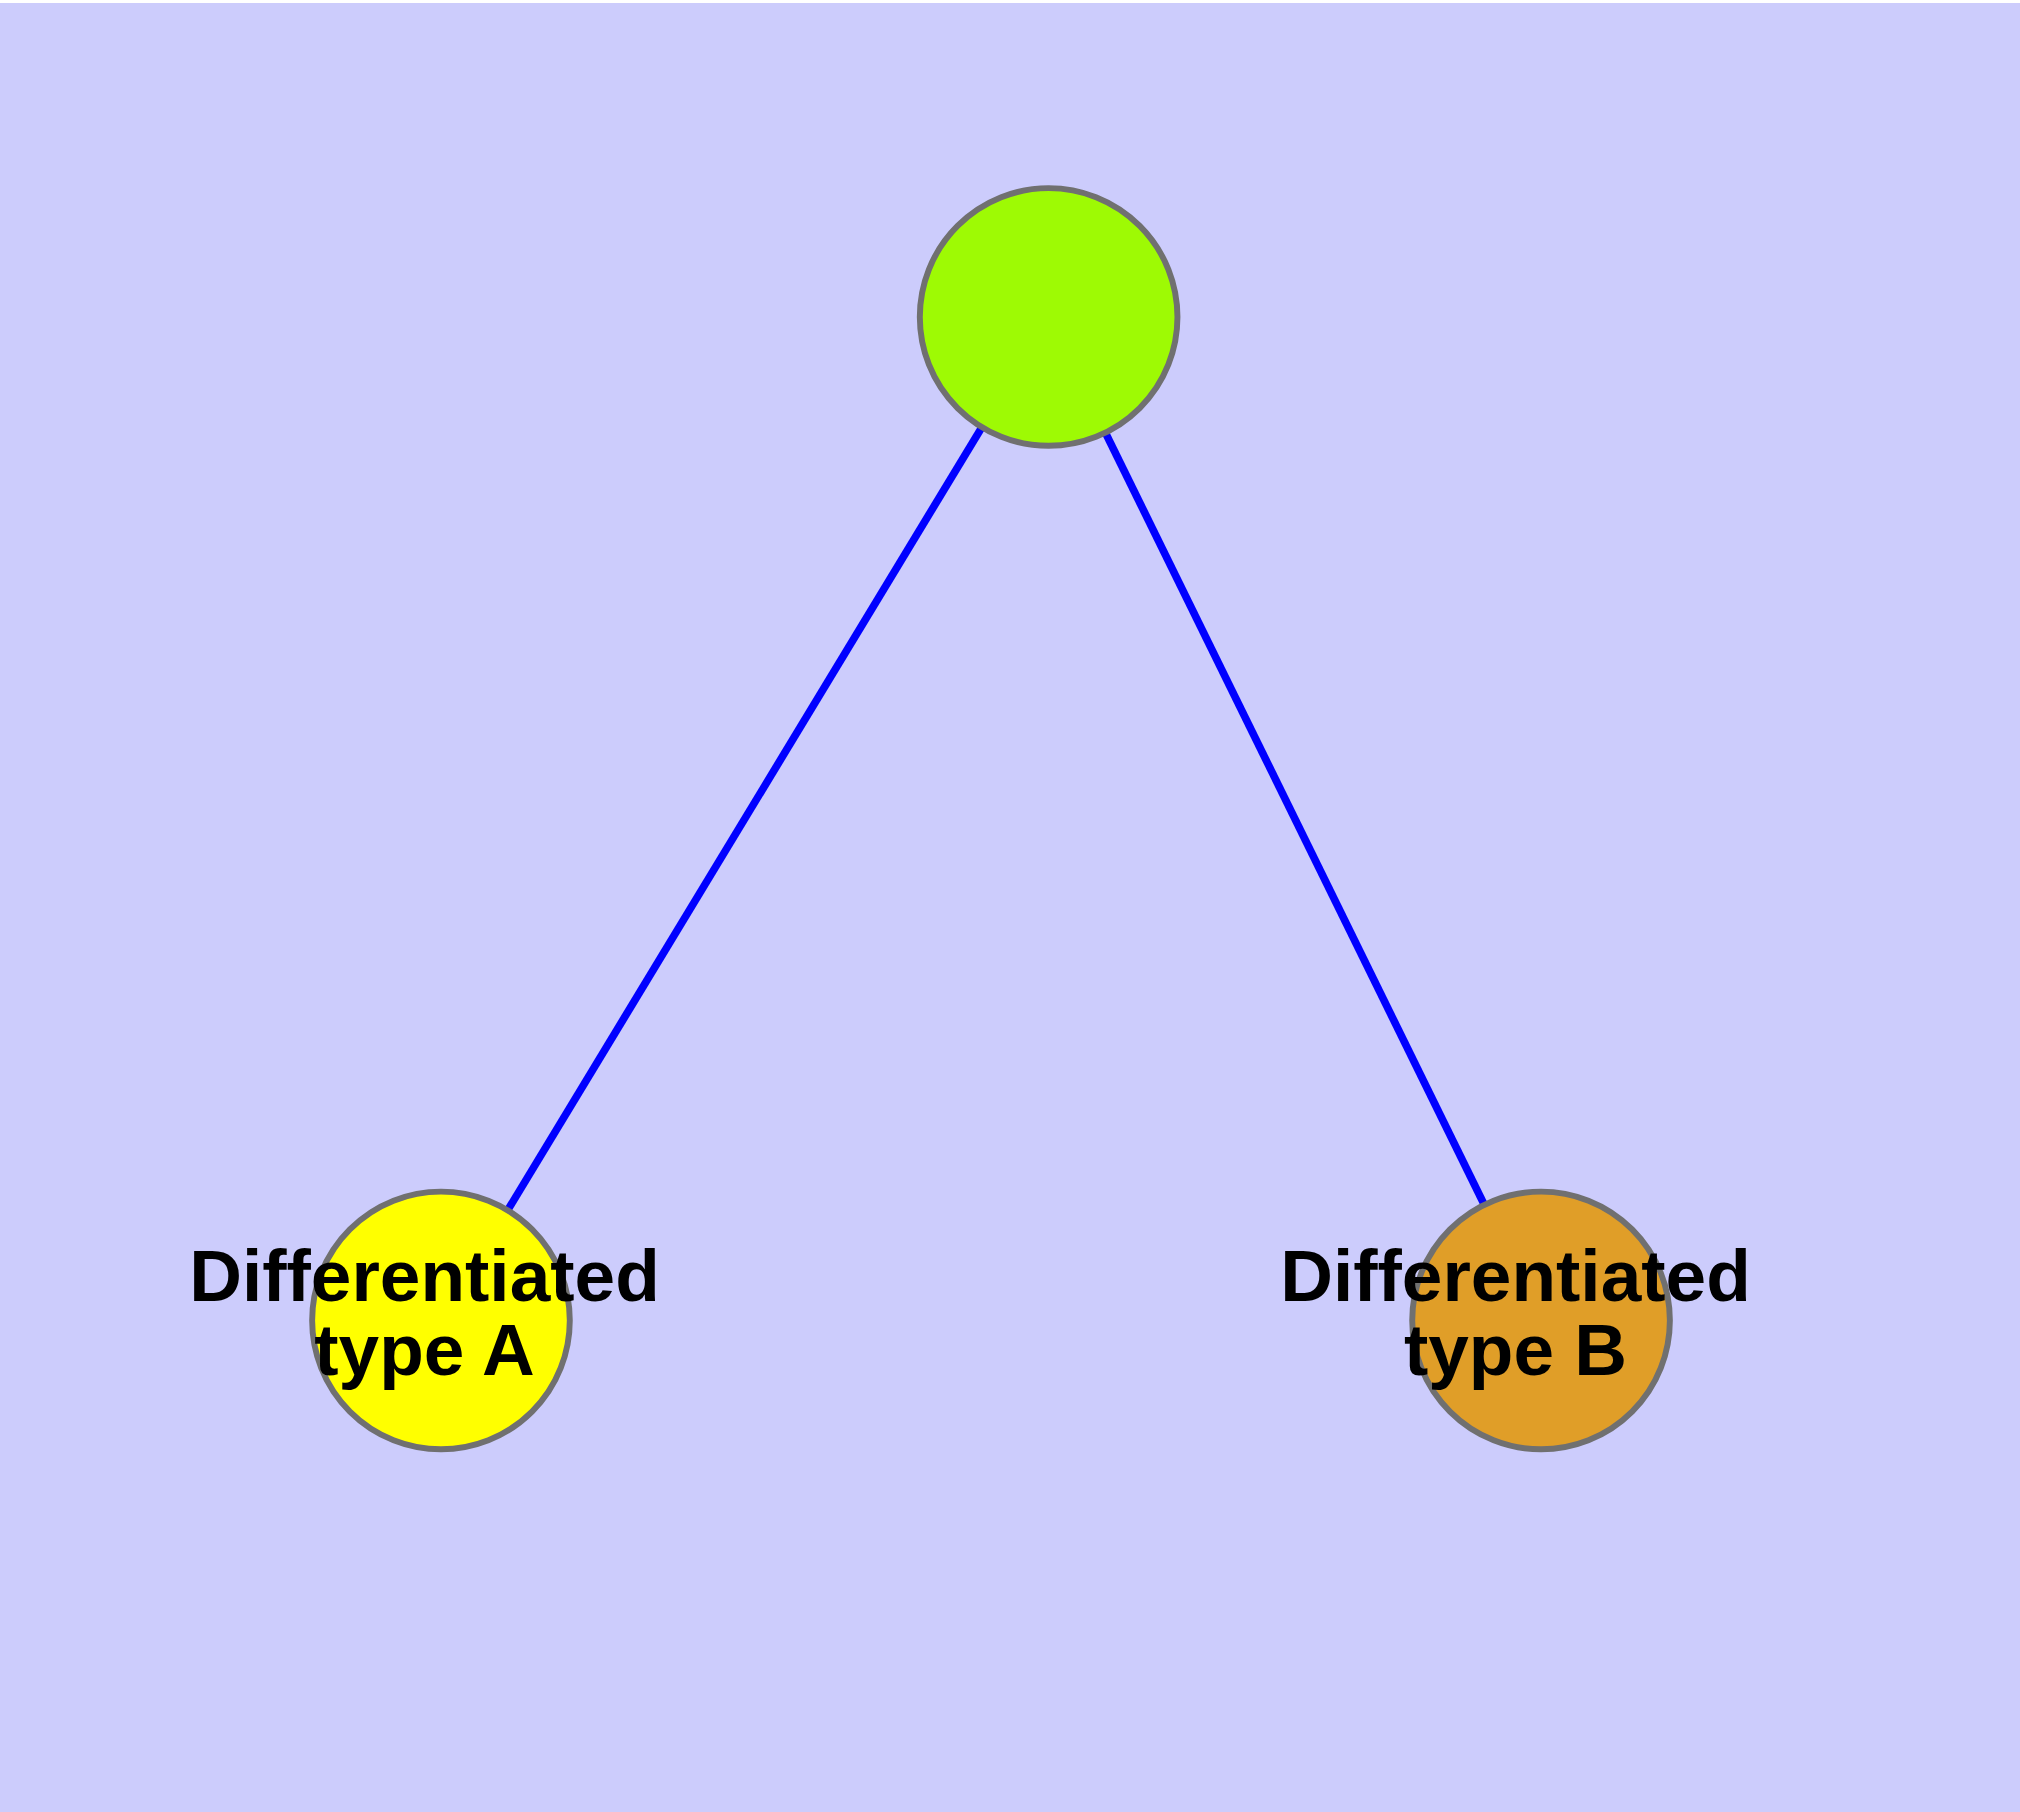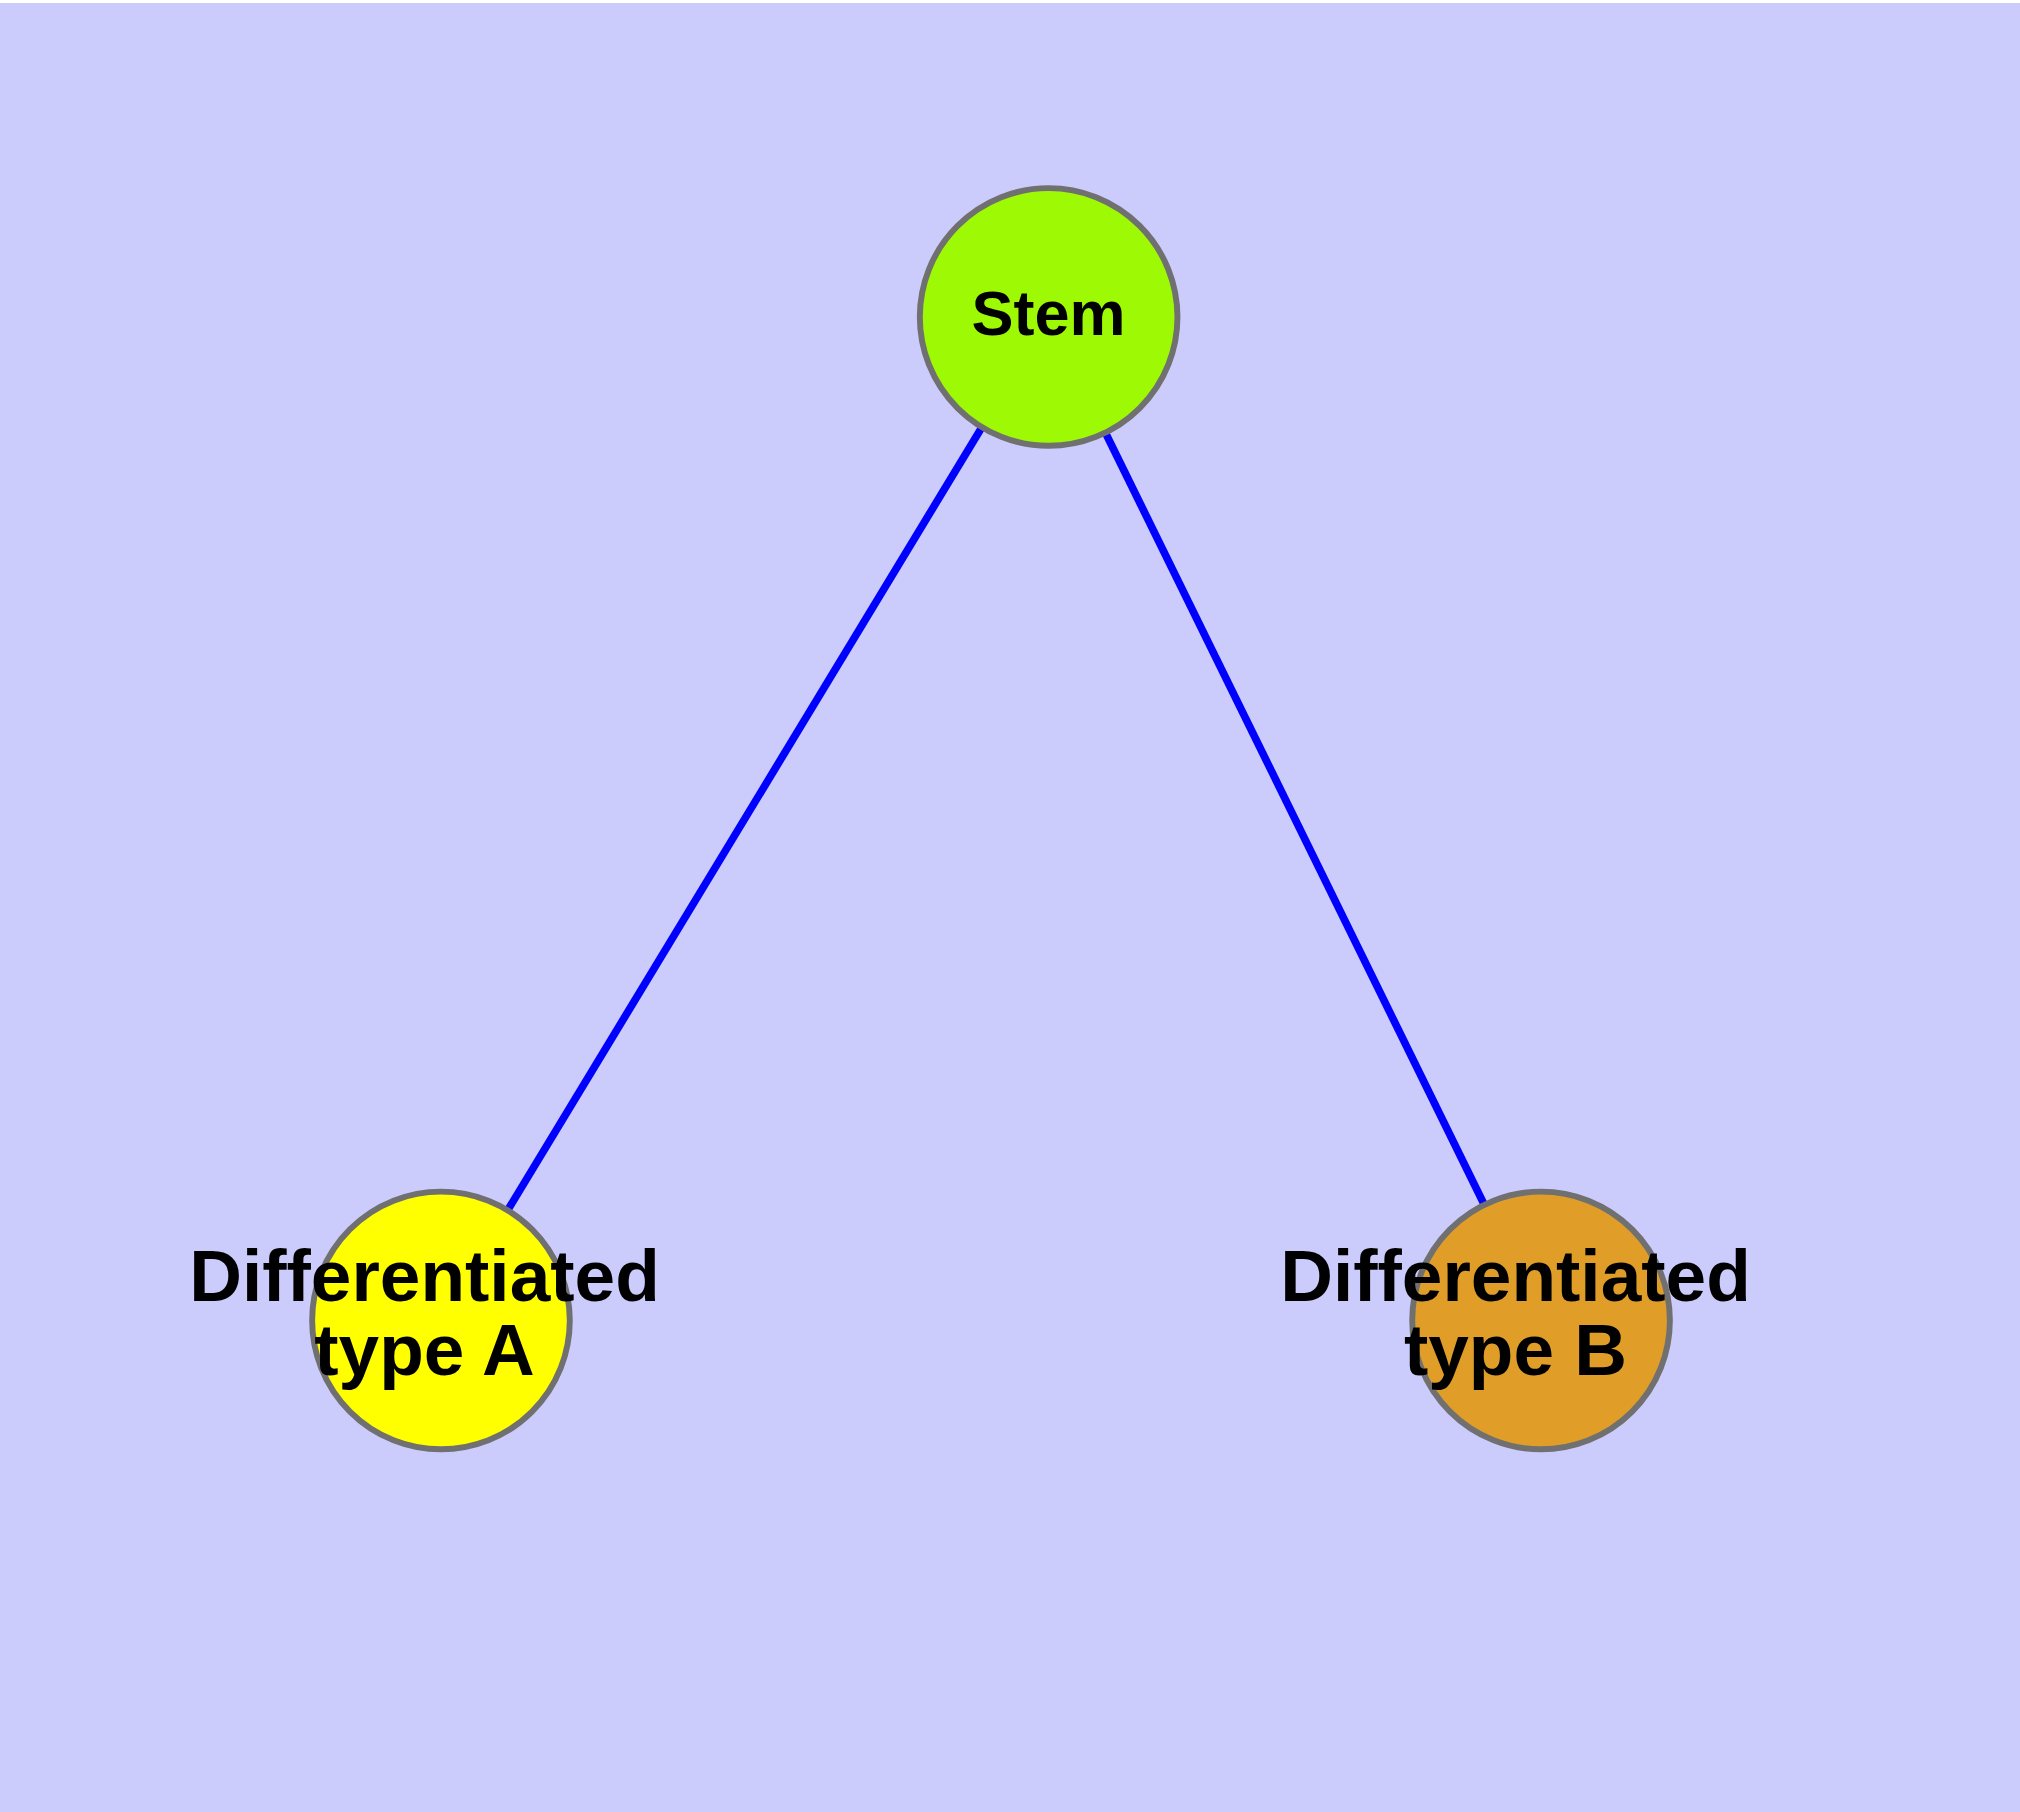--- a/index.html
+++ b/index.html
@@ -75,21 +75,20 @@
     </g>
 
     <g>
       <circle cx="520" cy="1558" r="152" fill="#ffff00" stroke="#707070" stroke-width="7"></circle>
       <circle cx="1818" cy="1558" r="152" fill="#e09e28" stroke="#707070" stroke-width="7"></circle>
       <circle cx="1237" cy="374" r="152" fill="#9efa04" stroke="#707070" stroke-width="7"></circle>
     </g>
 
   </svg>
 
-  <div class="node-label" id="label-stem">Stem</div>
 
   <div class="node-label" id="label-diff-a">Differentiated
 type A</div>
 
   <div class="node-label" id="label-diff-b">Differentiated
 type B</div>
 
 </div>
 
 

